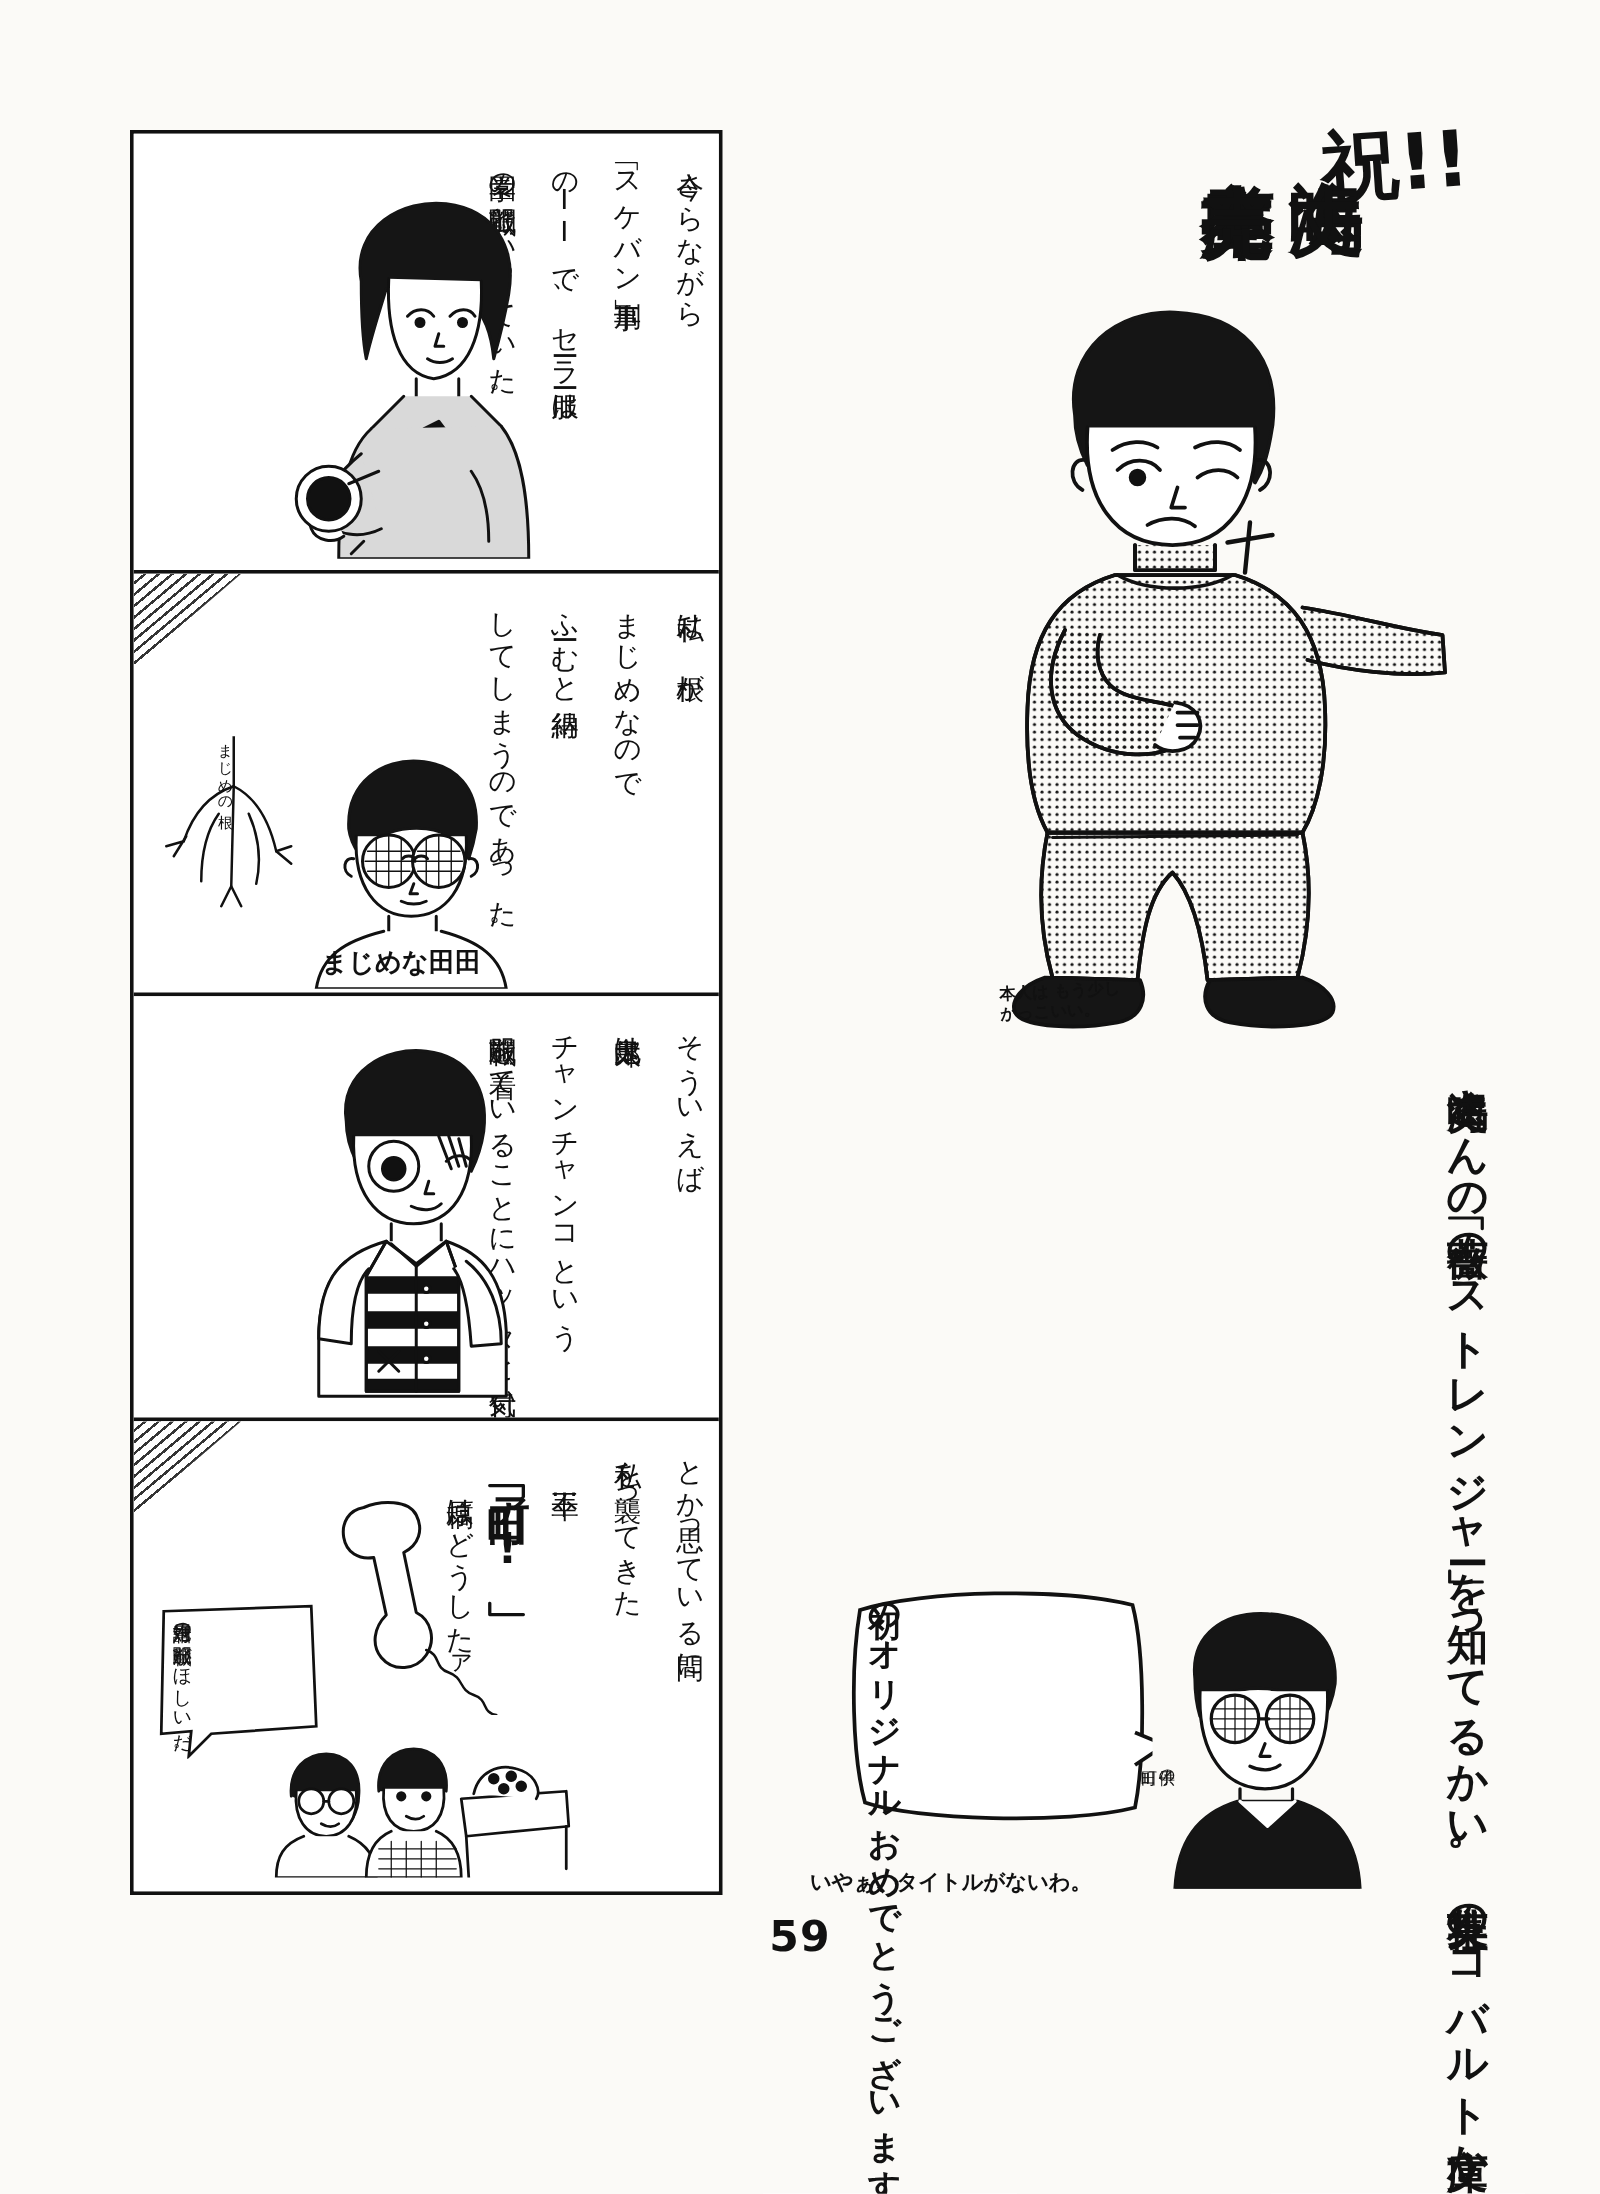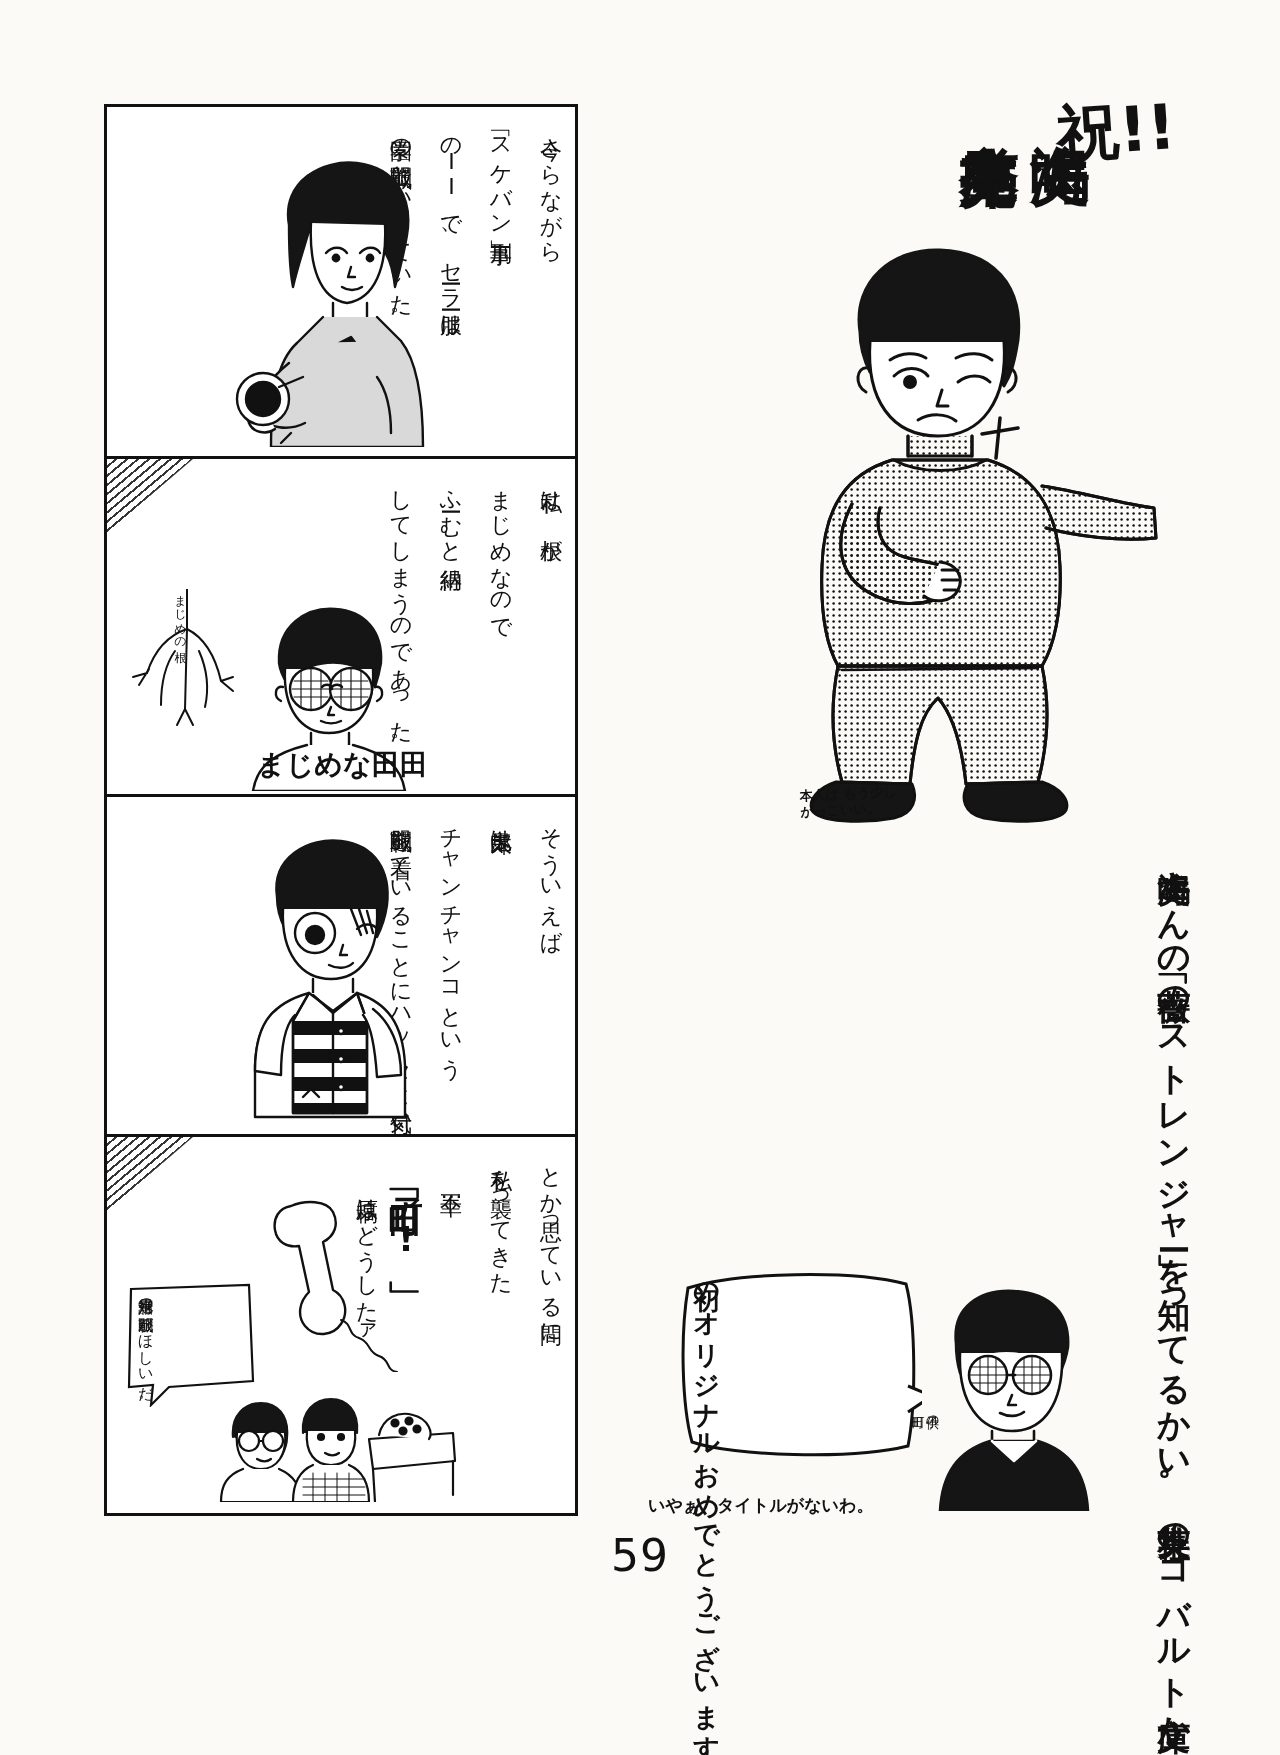--- a/index.html
+++ b/index.html
@@ -169,22 +169,22 @@
     font-weight: bold;
     margin-left: 16px;
   }
 
   
   #pageno {
     position: absolute;
     left: 50%;
     transform: translateX(-50%);
     top: 1530px;
-    font-size: 44px;
-    font-weight: normal;
+    font-size: 34px;
+    font-weight: bold;
     letter-spacing: 1px;
   }
 
   
   .p-txt { position: absolute; }
 
   
   #p1t1 { right: 12px;  top: 16px;  font-size: 22px; height: 300px; }
   #p1t2 { right: 62px;  top: 16px;  font-size: 22px; height: 255px; }
   #p1t3 { right: 112px; top: 16px;  font-size: 22px; height: 300px; }
@@ -192,21 +192,21 @@
   #p1fig { left: 120px; top: 40px; width: 230px; height: 300px; }
 
   
   #p2t1 { right: 12px;  top: 16px;  font-size: 22px; height: 270px; }
   #p2t2 { right: 62px;  top: 16px;  font-size: 22px; height: 260px; }
   #p2t3 { right: 112px; top: 16px;  font-size: 22px; height: 230px; }
   #p2t4 { right: 162px; top: 16px;  font-size: 22px; height: 260px; }
   #p2root { left: 22px; top: 130px; width: 120px; height: 140px; }
   #p2rootlbl { left: 66px; top: 128px; font-size: 12px; height: 86px; }
   #p2fig { left: 130px; top: 142px; width: 180px; height: 190px; }
-  #p2cap { left: 150px; bottom: 10px; font-size: 28px; font-weight: bold; }
+  #p2cap { left: 150px; bottom: 10px; font-size: 21px; font-weight: bold; }
 
   
   #p3t1 { right: 12px;  top: 16px;  font-size: 22px; height: 235px; }
   #p3t2 { right: 62px;  top: 16px;  font-size: 22px; height: 285px; }
   #p3t3 { right: 112px; top: 16px;  font-size: 22px; height: 290px; }
   #p3t4 { right: 162px; top: 16px;  font-size: 22px; height: 290px; }
   #p3fig { left: 110px; top: 28px; width: 220px; height: 300px; }
 
   
   #p4t1 { right: 12px;  top: 16px;  font-size: 22px; height: 250px; }

